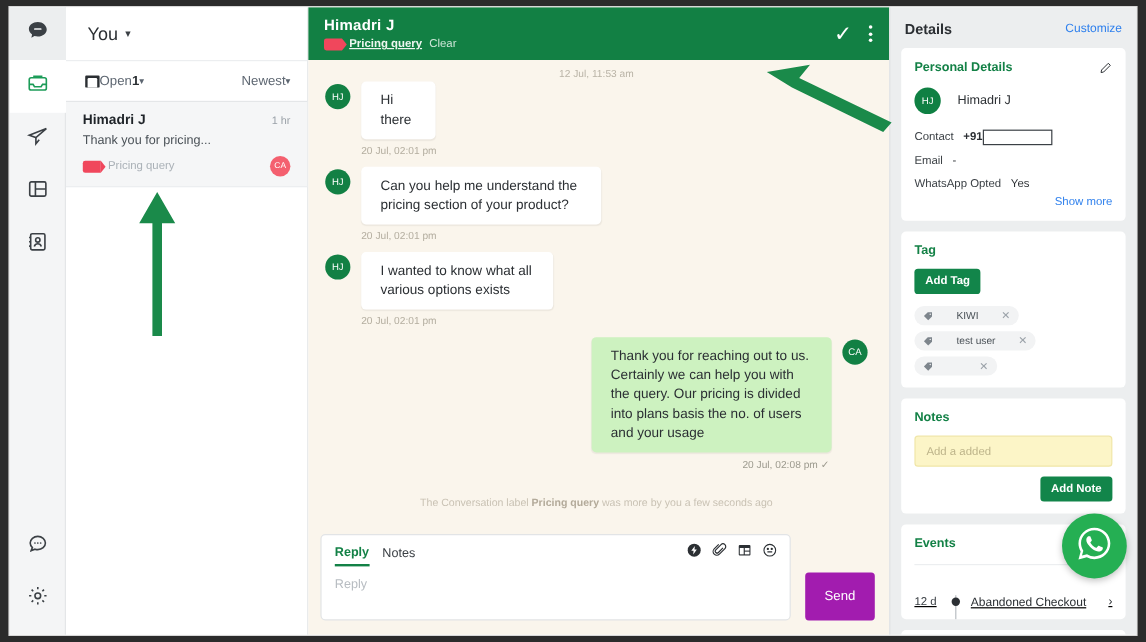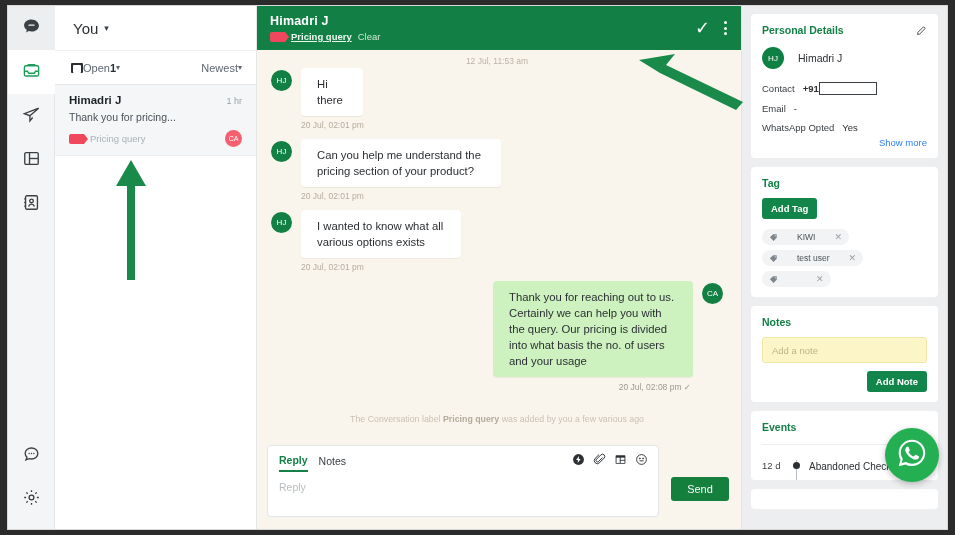--- a/index.html
+++ b/index.html
@@ -177,23 +177,23 @@
   .comp-tabs { display: flex; align-items: center; gap: 11px; }
   .comp-tab { font-size: 10.5px; color: #3b4045; padding-bottom: 4px; }
   .comp-tab.active { color: #138146; border-bottom: 2px solid #138146; font-weight: bold; }
   .comp-icons {
     position: absolute; right: 10px; top: 6px;
     display: flex; align-items: center; gap: 8px; color: #2b2f33;
   }
   .comp-icons svg { width: 13px; height: 13px; }
   .comp-placeholder { font-size: 10.5px; color: #b7bcc1; margin-top: 9px; }
   .send-btn {
-    background: #15803d; color: #fff;
+    background: #a21caf; color: #fff;
     font-size: 11px; border: none; border-radius: 3px;
-    width: 58px; height: 24px; margin-top: 32px; cursor: pointer;
+    width: 58px; height: 40px; margin-top: 32px; cursor: pointer;
   }
 
   
   .details {
     width: 206px; flex: 0 0 206px;
     background: #eceeef;
     border-left: 1px solid #e0e2e4;
     padding: 8px 9px;
     overflow: hidden;
     position: relative;
@@ -248,21 +248,21 @@
     display: flex; align-items: center; padding: 0 9px;
   }
   .addnote-btn {
     background: #12854a; color: #fff; border: none; border-radius: 3px;
     font-size: 9.5px; font-weight: bold; padding: 5px 9px;
     float: right; cursor: pointer;
   }
   .events-card { padding-bottom: 6px; }
   .event-row {
     display: flex; align-items: flex-start; gap: 9px;
-    margin-top: 11px; border-top: 1px solid #eceef0; padding-top: 15px;
+    margin-top: 11px; border-top: 1px solid #eceef0; padding-top: 25px; text-decoration: underline;
   }
   .ev-age { font-size: 9.5px; color: #3b4045; flex: 0 0 22px; }
   .ev-line { position: relative; width: 7px; flex: 0 0 7px; align-self: stretch; }
   .ev-line:before {
     content:""; position:absolute; left:3px; top:0; bottom:-6px; width:1px; background:#b9bec3;
   }
   .ev-line:after {
     content:""; position:absolute; left:0px; top:2px; width:7px; height:7px;
     border-radius:50%; background:#2b2f33;
   }
@@ -430,26 +430,26 @@
       </div>
       <div class="stamp">20 Jul, 02:01 pm</div>
 
       <div class="msg">
         <span class="msg-av">HJ</span>
         <div class="bubble" style="max-width:160px">I wanted to know what all various options exists</div>
       </div>
       <div class="stamp">20 Jul, 02:01 pm</div>
 
       <div class="msg out">
-        <div class="bubble">Thank you for reaching out to us. Certainly we can help you with the query. Our pricing is divided into what basis the no. of users and your usage</div>
+        <div class="bubble">Thank you for reaching out to us. Certainly we can help you with the query. Our pricing is divided into plans basis the no. of users and your usage</div>
         <span class="msg-av" style="margin-right:0">CA</span>
       </div>
       <div class="stamp out">20 Jul, 02:08 pm ✓</div>
 
-      <div class="sysline"><span>The Conversation label </span><b>Pricing query</b><span> was added by you a few various ago</span></div>
+      <div class="sysline"><span>The Conversation label </span><b>Pricing query</b><span> was more by you a few seconds ago</span></div>
     </div>
 
     <div class="composer-wrap">
       <div class="composer">
         <div class="comp-tabs">
           <span class="comp-tab active">Reply</span>
           <span class="comp-tab">Notes</span>
         </div>
         <div class="comp-icons">
           <span>
@@ -484,20 +484,24 @@
       </div>
       <button class="send-btn">Send</button>
     </div>
 
     <svg class="arrow" id="arrow-chat" width="112" height="62" viewBox="0 0 112 62">
       <polygon points="4,10 40,4 31,15 108,52 101,60 25,23" fill="#1a8a4a"></polygon>
     </svg>
   </div>
 
   <div class="details">
+    <div class="det-head">
+      <span class="det-title">Details</span>
+      <span class="det-custom">Customize</span>
+    </div>
 
     <div class="card">
       <div class="card-head">
         <span class="card-title">Personal Details</span>
         <span class="pencil">
           <svg viewBox="0 0 24 24" fill="none" stroke="currentColor" stroke-width="1.8" aria-hidden="true">
             <path d="M16.5 3.8l3.7 3.7L8 19.7l-4.6.9.9-4.6z"></path>
           </svg>
         </span>
       </div>
@@ -547,21 +551,21 @@
               <circle cx="16.5" cy="7.5" r="1.6" fill="#f2f3f4"></circle>
           </svg>
           <span></span>
           <span class="x">✕</span>
         </span>
       </div>
     </div>
 
     <div class="card">
       <div class="card-title">Notes</div>
-      <div class="note-input">Add a note</div>
+      <div class="note-input">Add a added</div>
       <button class="addnote-btn">Add Note</button>
       <div style="clear:both"></div>
     </div>
 
     <div class="card events-card">
       <div class="card-title">Events</div>
       <div class="event-row">
         <span class="ev-age">12 d</span>
         <span class="ev-line"></span>
         <span class="ev-name">Abandoned Checkout</span>

